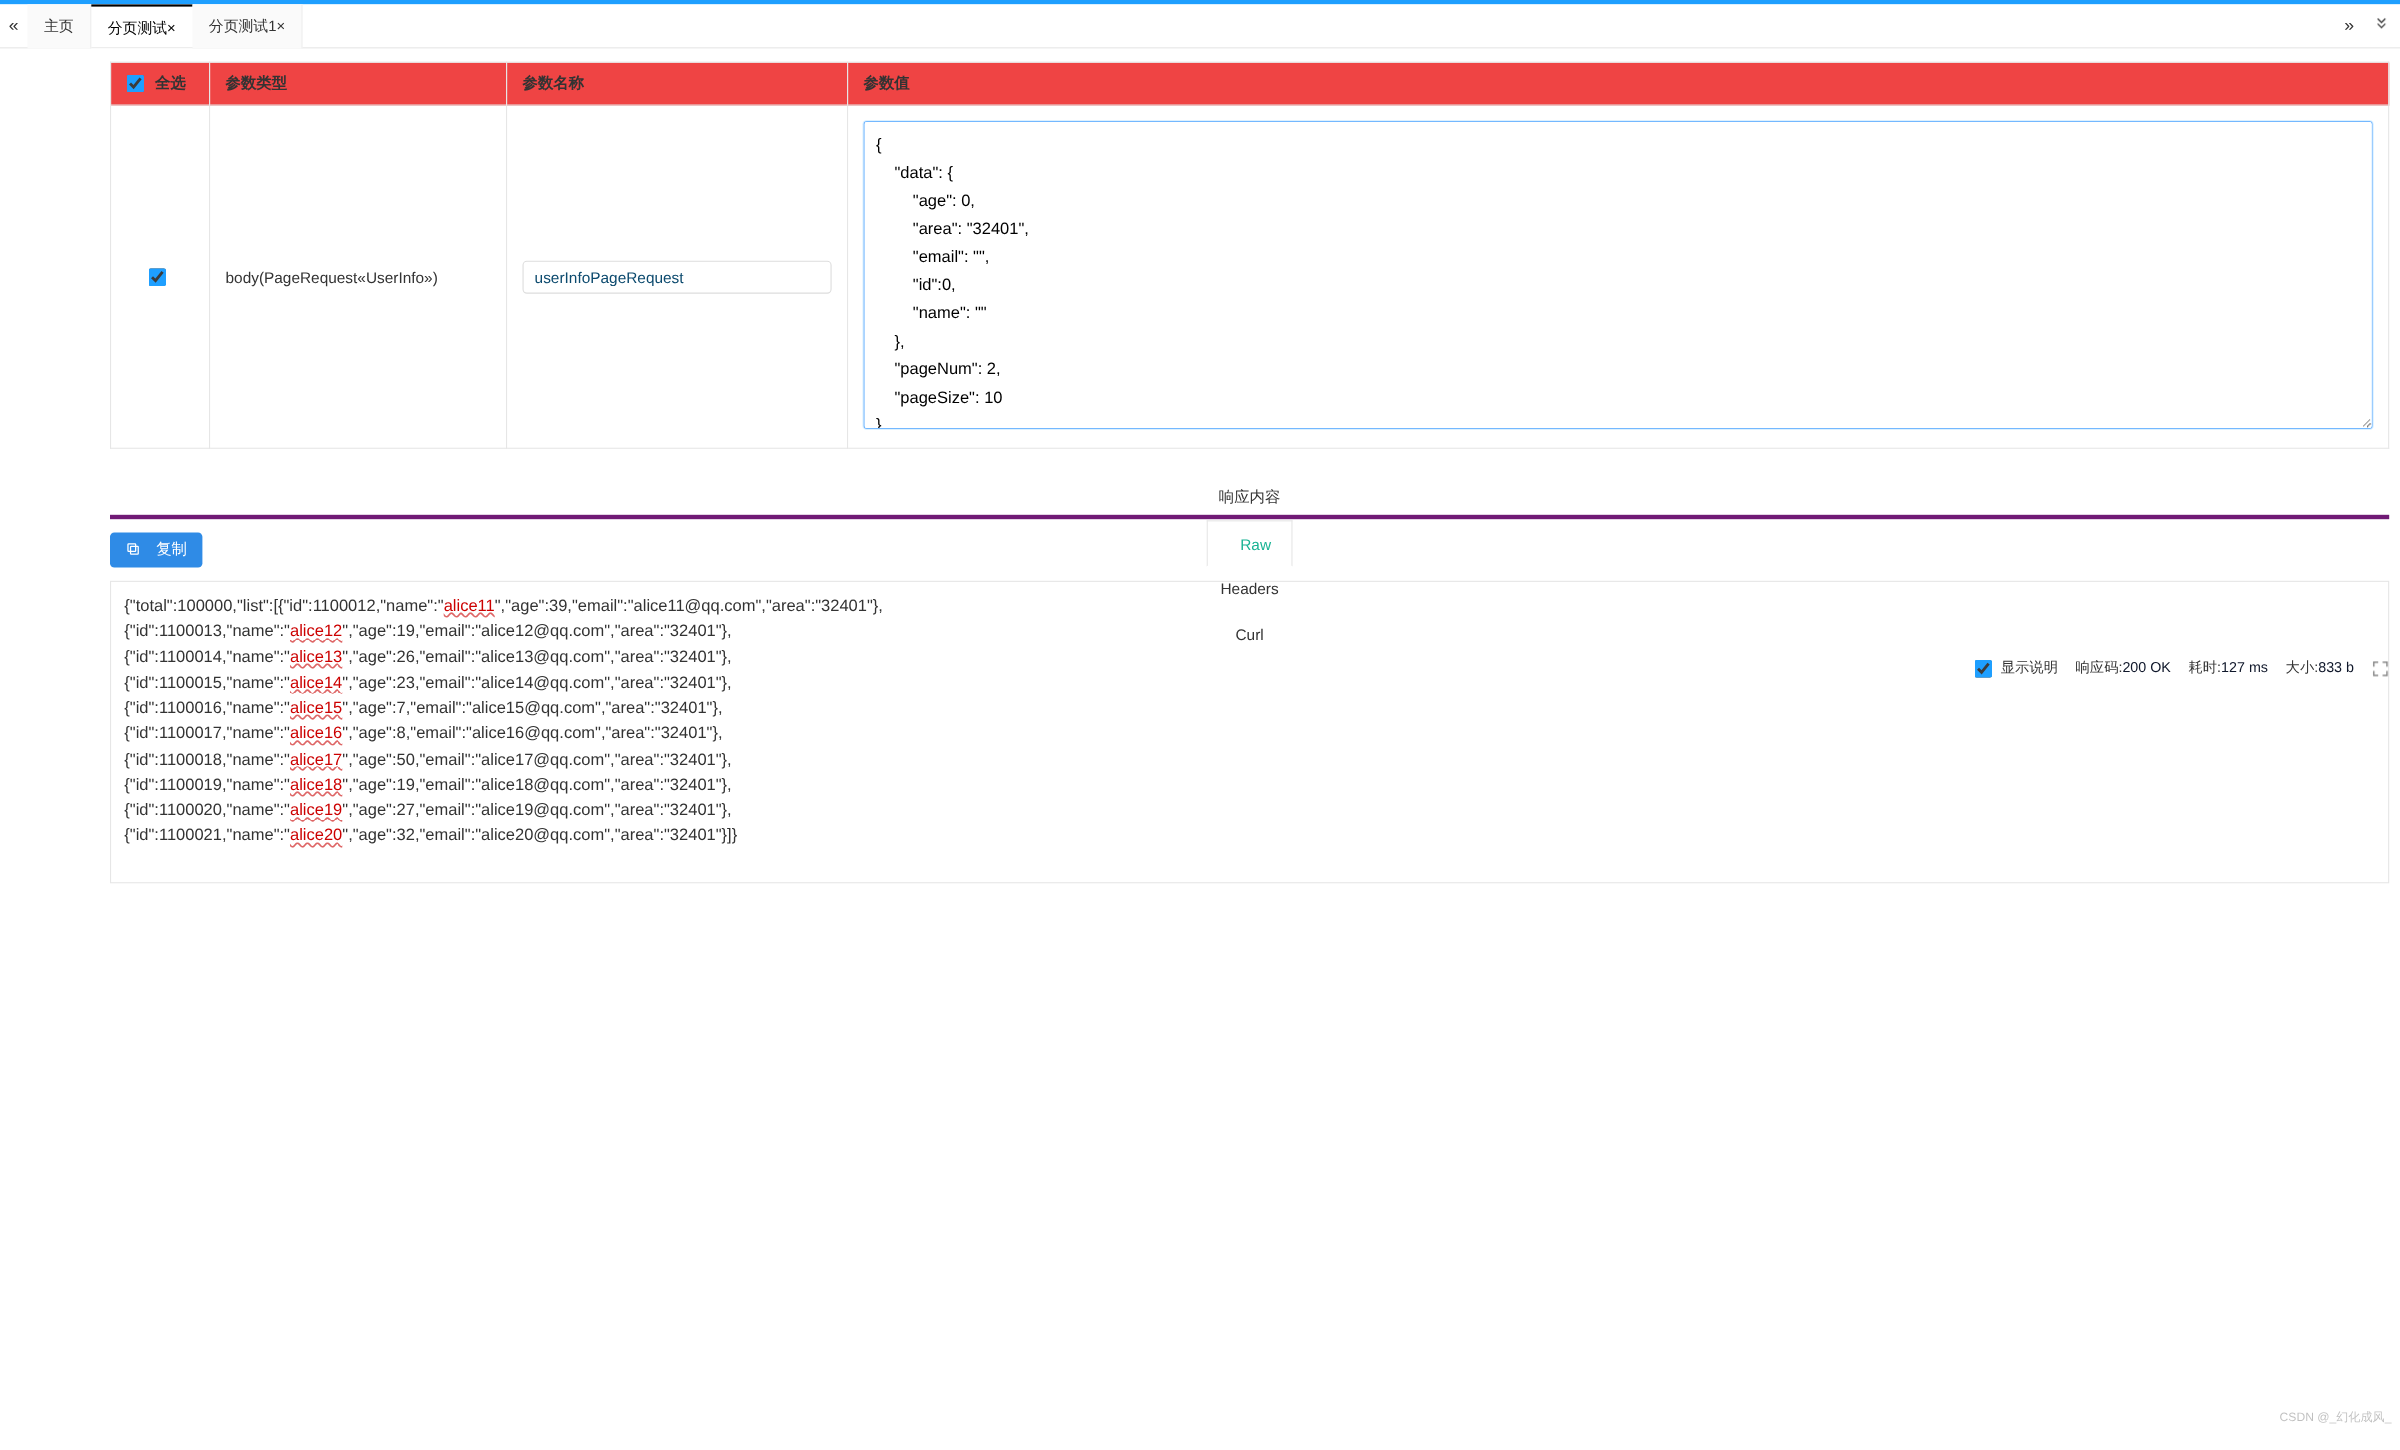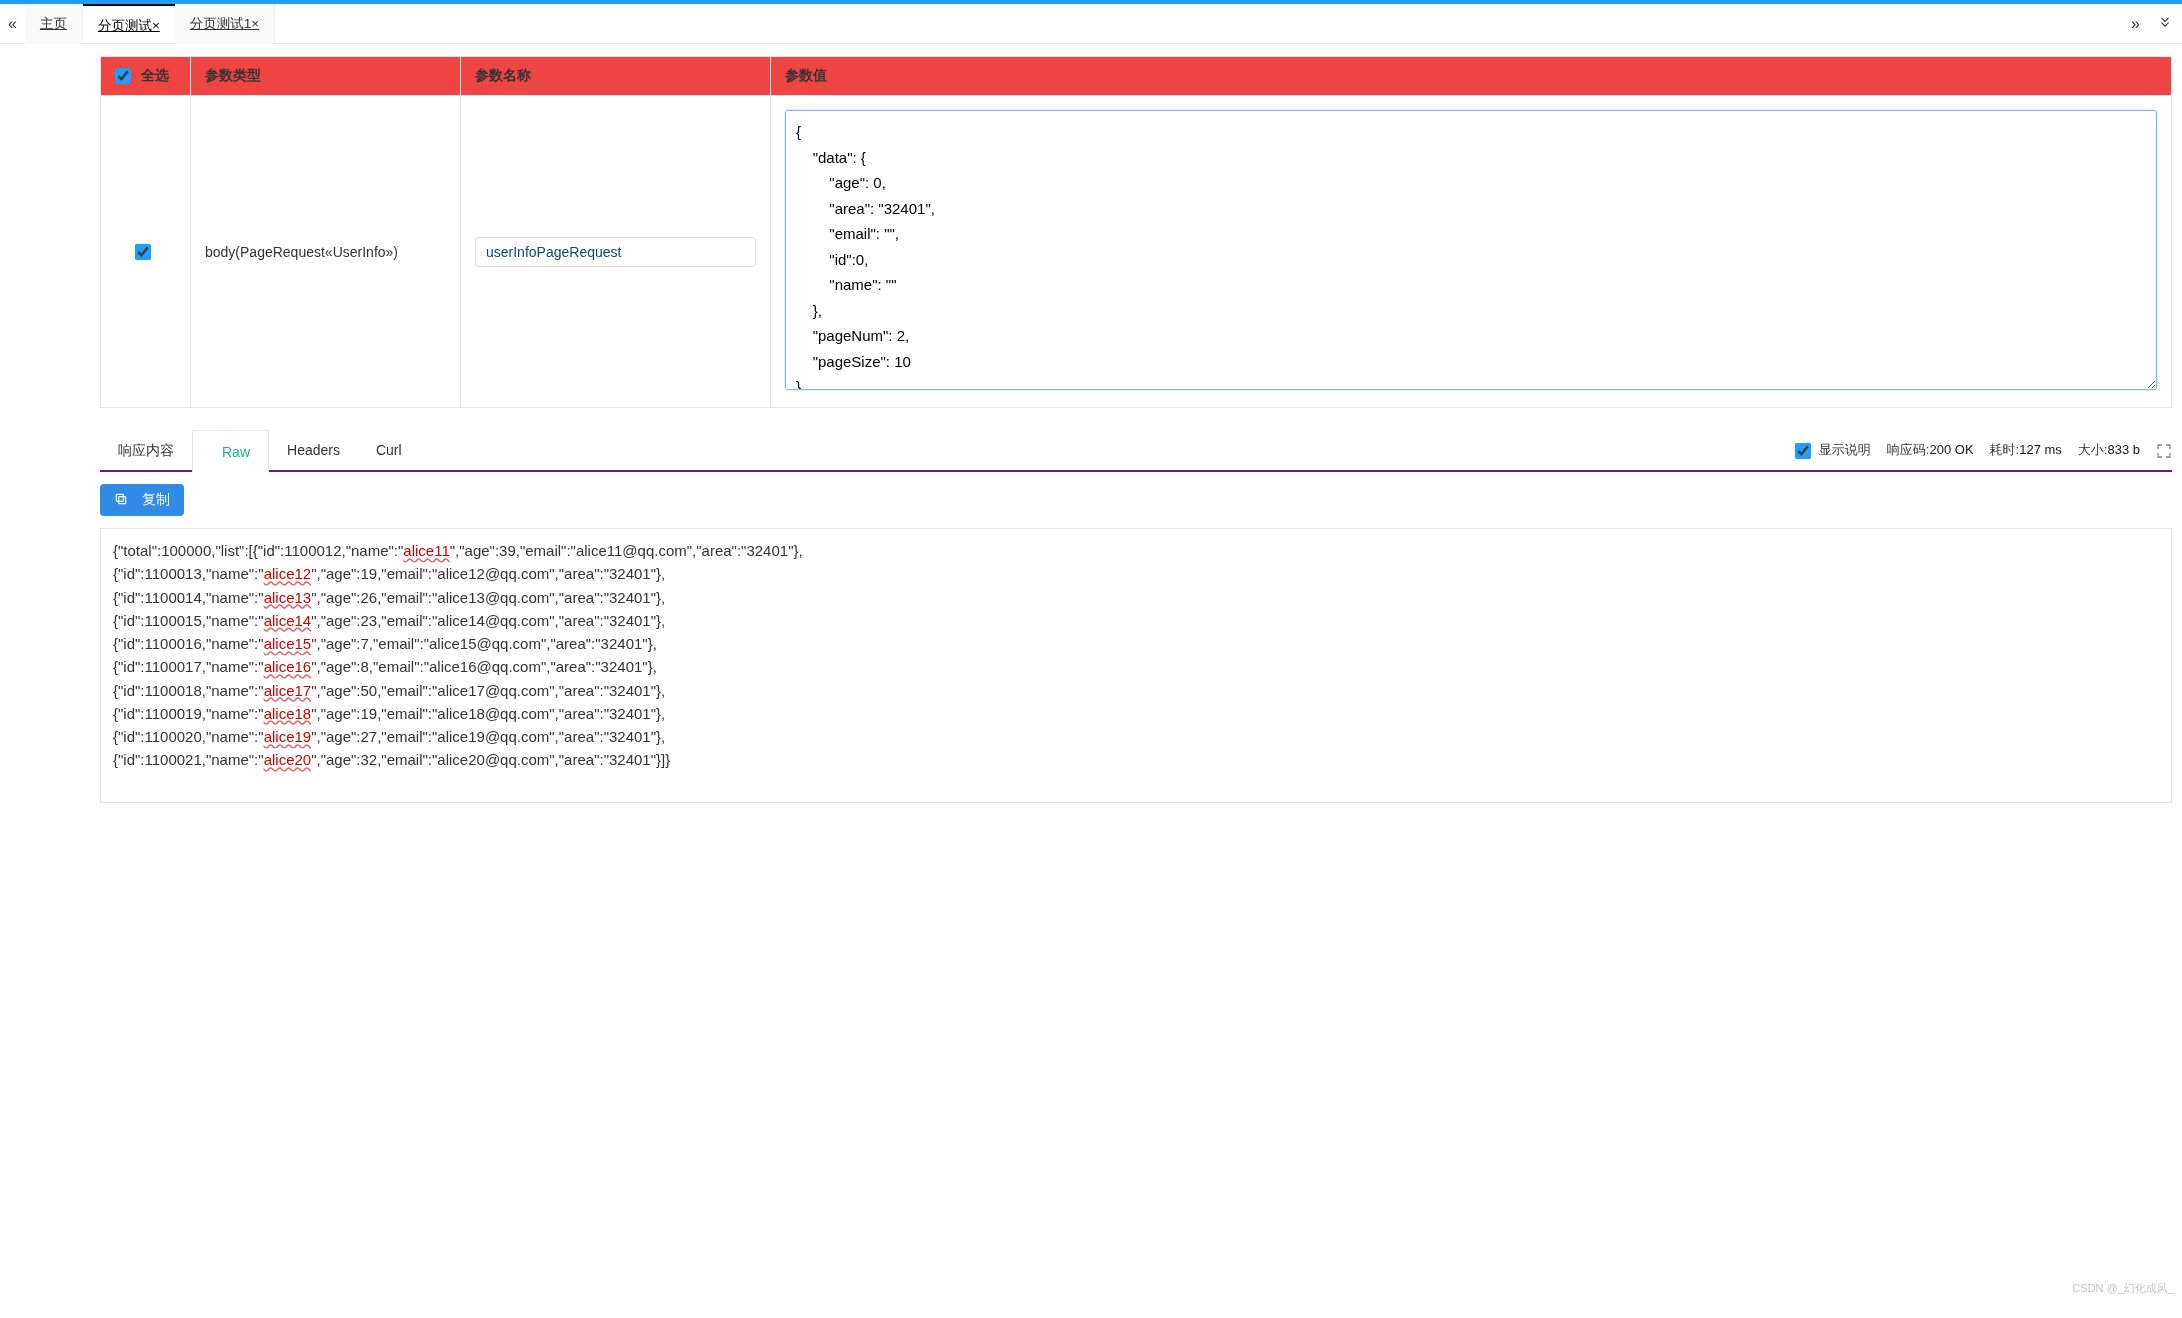--- a/index.html
+++ b/index.html
@@ -29,21 +29,20 @@
     line-height: 40px;
   }
   .tabs-arrow.right { margin-left: auto; }
   .top-tab {
     padding: 0 15px;
     height: 40px;
     line-height: 40px;
     font-size: 13.5px;
     cursor: pointer;
     position: relative;
-    text-decoration: underline;
   }
   .top-tab.active {
     color: #000;
     border-top: 2px solid #000;
   }
   .top-tab.active::after{
     content:'';
     position:absolute;left:0;right:0;bottom:-1px;height:1px;background:#fff;
   }
   .top-tab:not(.active){
@@ -105,22 +104,23 @@
     overflow-y:scroll;
     outline:none;
     box-shadow:0 0 0 1px rgba(30,159,255,0.15);
   }
   .value-textarea::-webkit-scrollbar { width:14px; }
   .value-textarea::-webkit-scrollbar-thumb { background:#c7c7c7;border-radius:7px;border:3px solid #fff; }
   .response-tabs{
     display:flex;
     align-items:center;
     margin-top:22px;
-    border-bottom:2px solid #701a75;
+    border-bottom:4px solid #701a75;
     height:42px;
+    flex-direction:column;
   }
   .resp-tab{
     padding:0 18px;
     height:42px;
     line-height:42px;
     cursor:pointer;
     font-size:14px;
   }
   .resp-tab.active{
     border:1px solid #e6e6e6;

